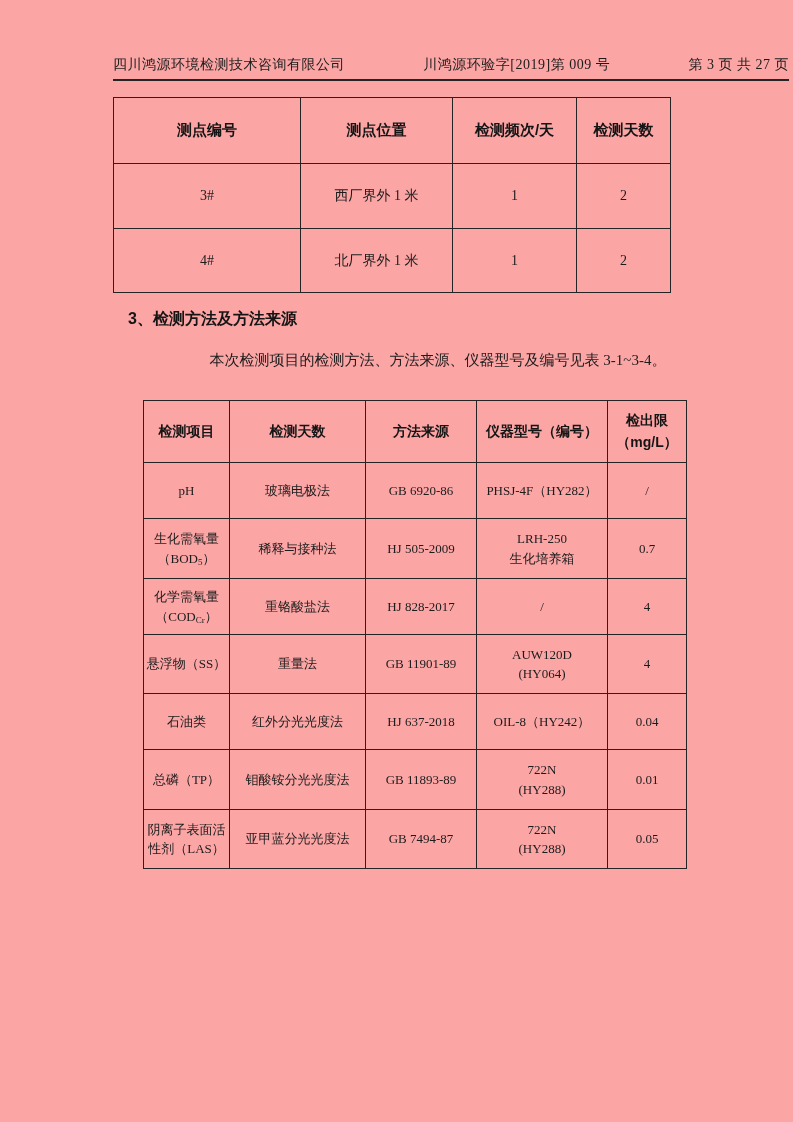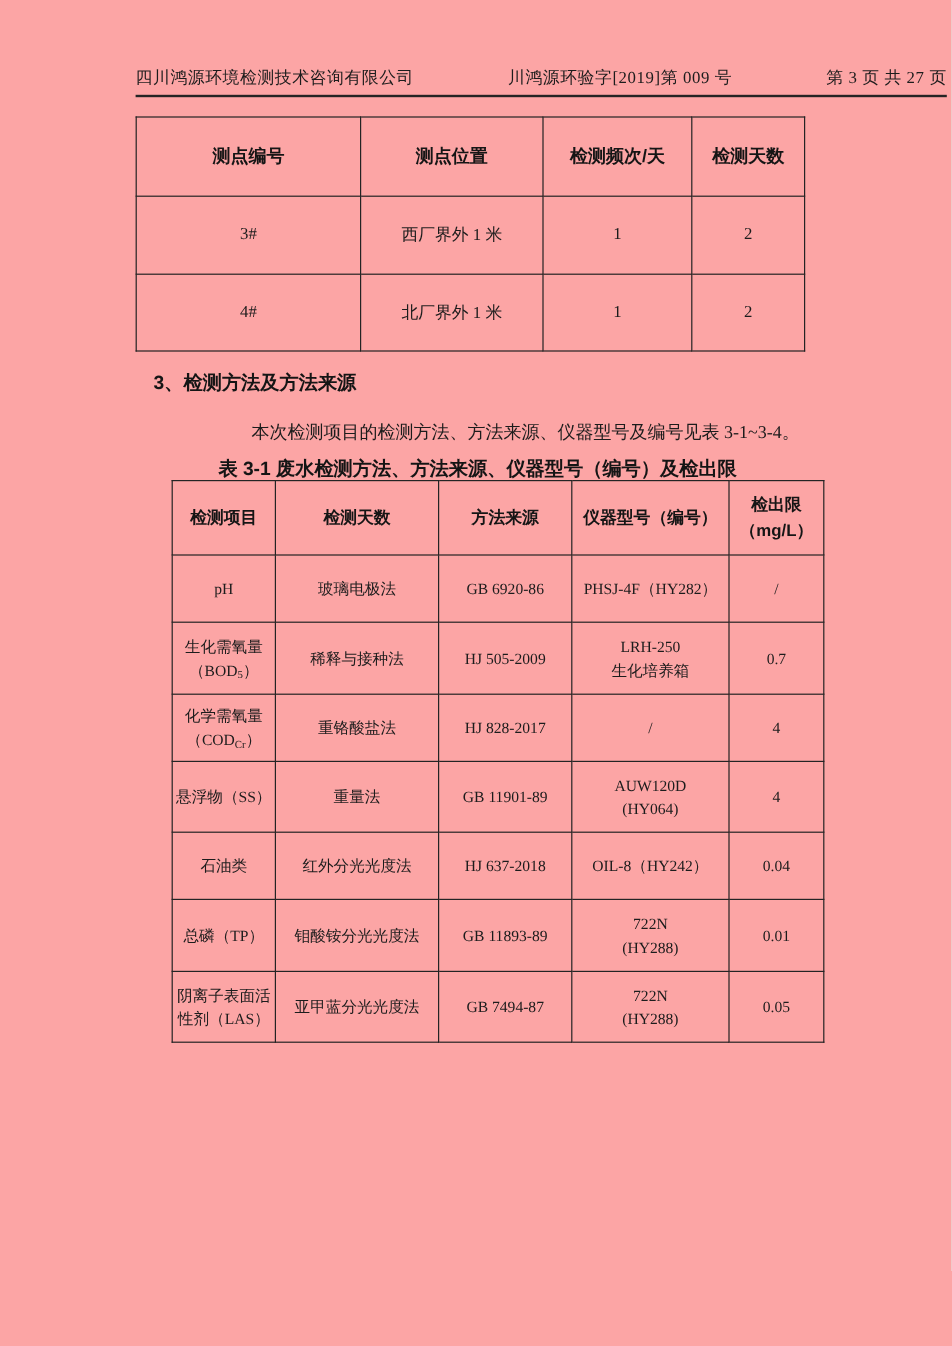--- a/index.html
+++ b/index.html
@@ -110,21 +110,20 @@
       <td>4#</td>
       <td>北厂界外 1 米</td>
       <td>1</td>
       <td>2</td>
     </tr>
   </tbody>
     </table>
 
   <div class="sec-heading">3、检测方法及方法来源</div>
   <div class="para">本次检测项目的检测方法、方法来源、仪器型号及编号见表 3-1~3-4。</div>
-  <div class="tbl-title">表 3-1 废水检测方法、方法来源、仪器型号（编号）及检出限</div>
 
   <table class="t2">
     <colgroup>
         <col>
         <col>
         <col>
         <col>
         <col>
       </colgroup>
     <tbody>

